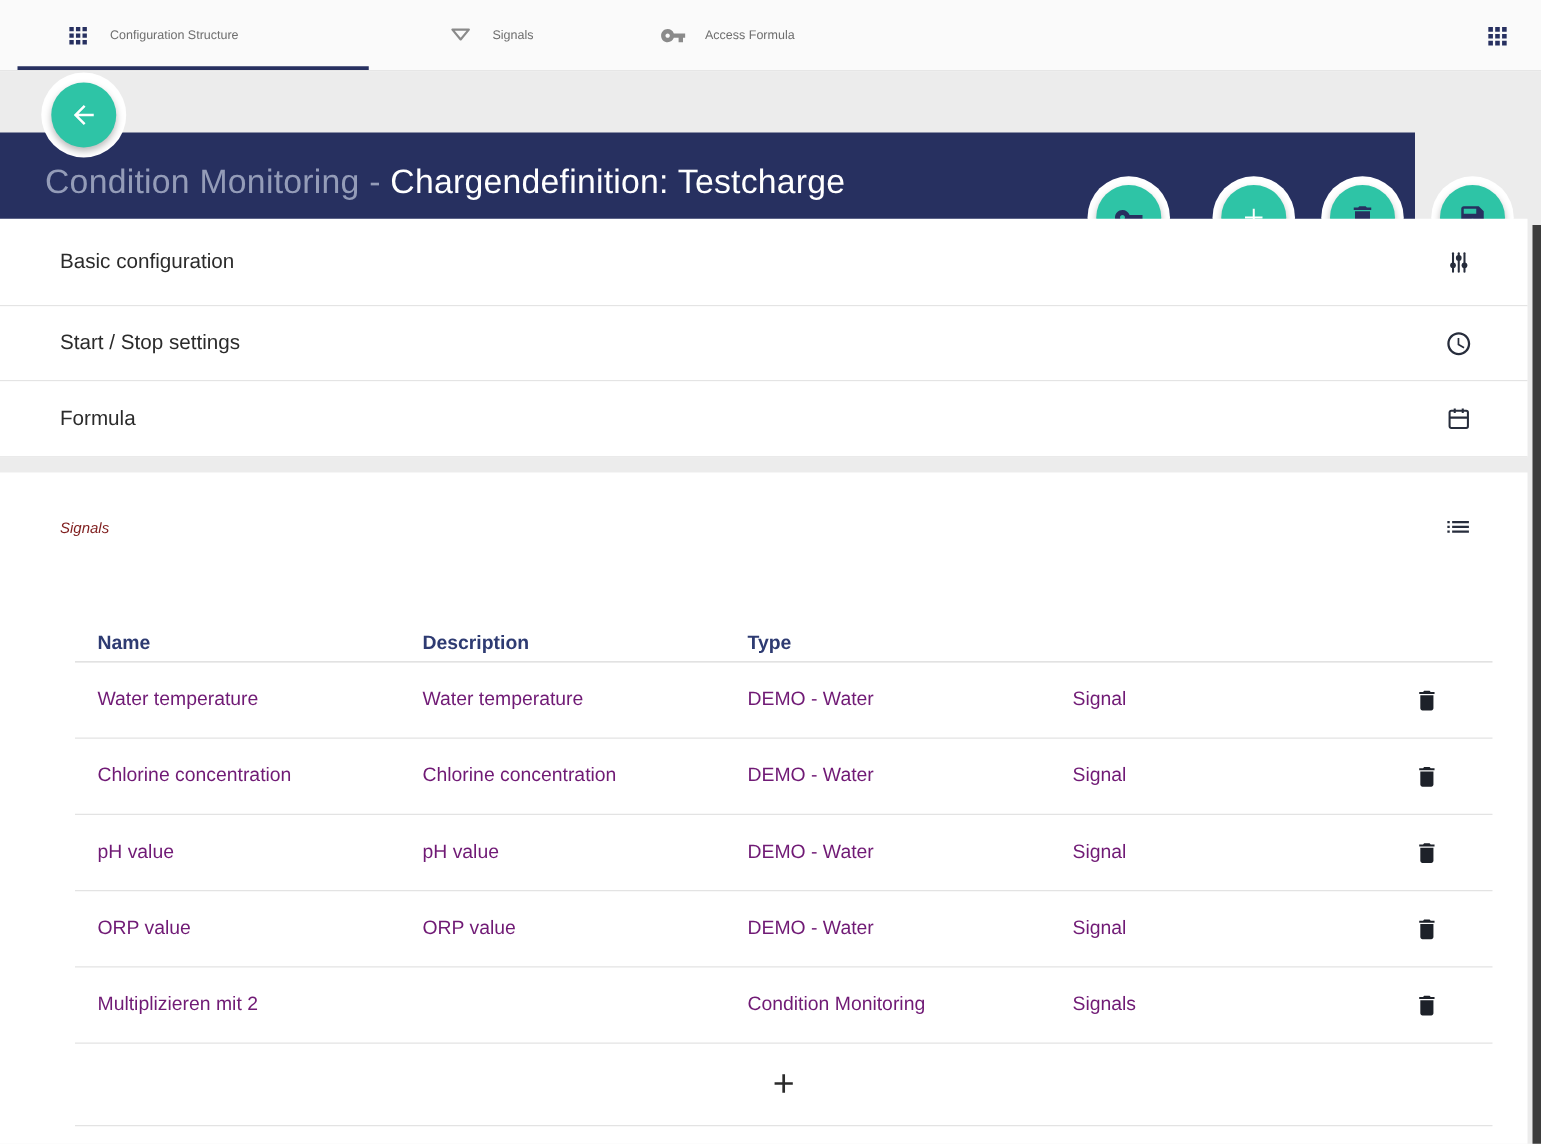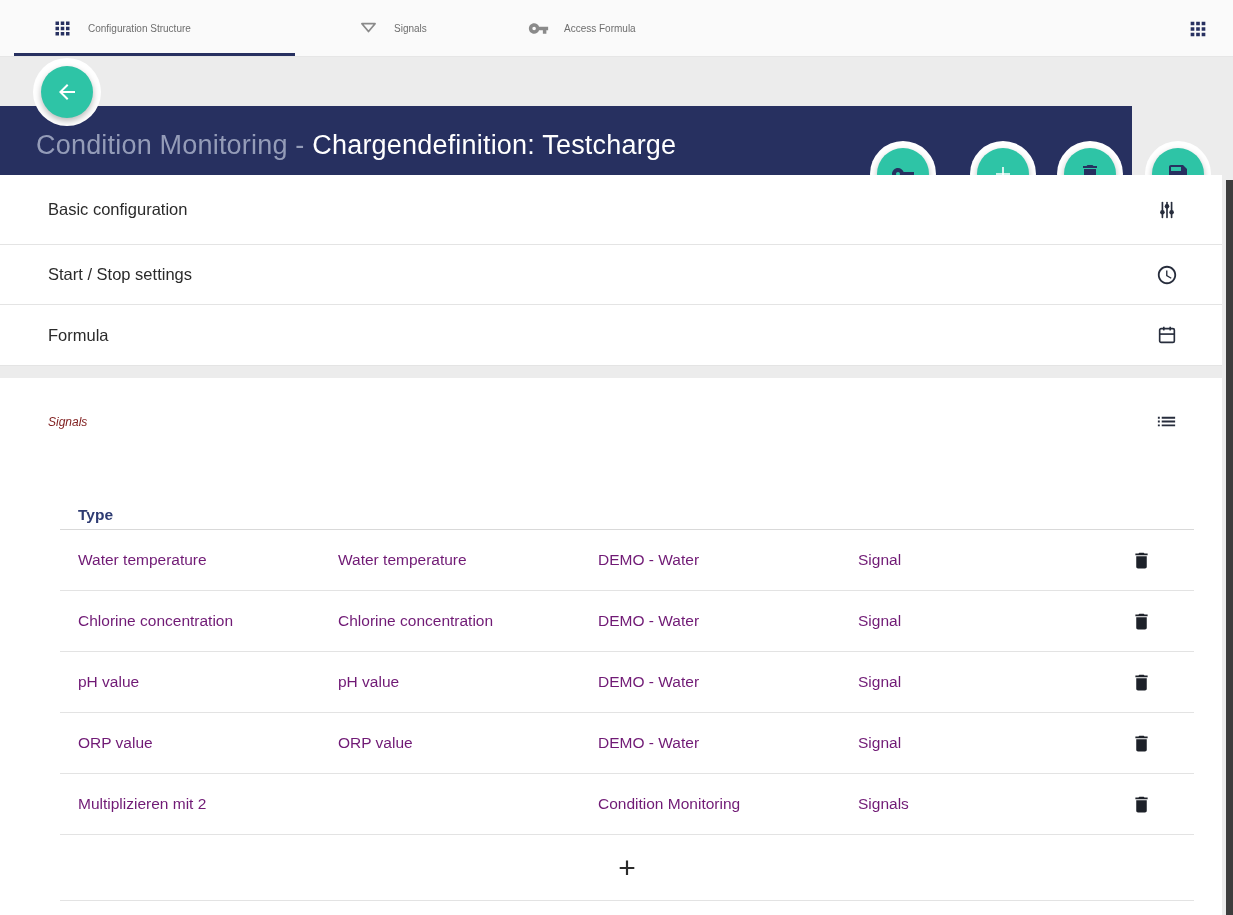--- a/index.html
+++ b/index.html
@@ -250,20 +250,22 @@
     <span class="signals-title">Signals</span>
     <span class="section-icon">
       <svg viewBox="0 0 24 24" width="23" height="23">
           <path fill="currentColor" d="M3 13h2v-2H3v2zm0 4h2v-2H3v2zm0-8h2V7H3v2zm4 4h14v-2H7v2zm0 4h14v-2H7v2zM7 7v2h14V7H7z"></path>
         </svg>
     </span>
   </div>
 
   <div class="table">
     <div class="trow thead">
+      <span>Name</span>
+      <span>Description</span>
       <span>Type</span>
       <span></span>
     </div>
 
     <div class="trow tdata">
       <span>Water temperature</span>
       <span>Water temperature</span>
       <span>DEMO - Water</span>
       <span>Signal</span>
       <span class="cell-actions">

